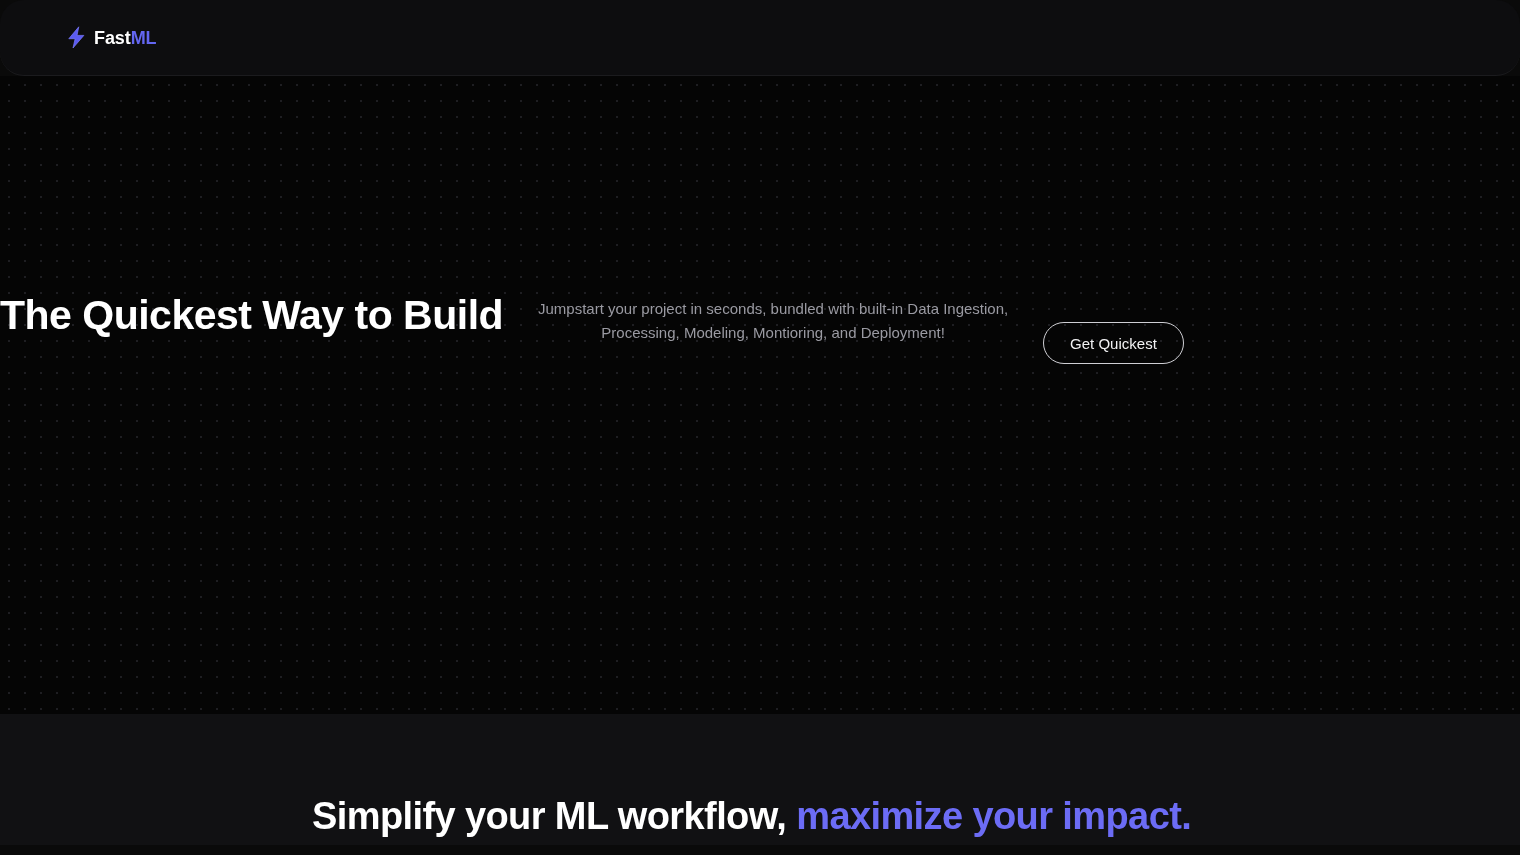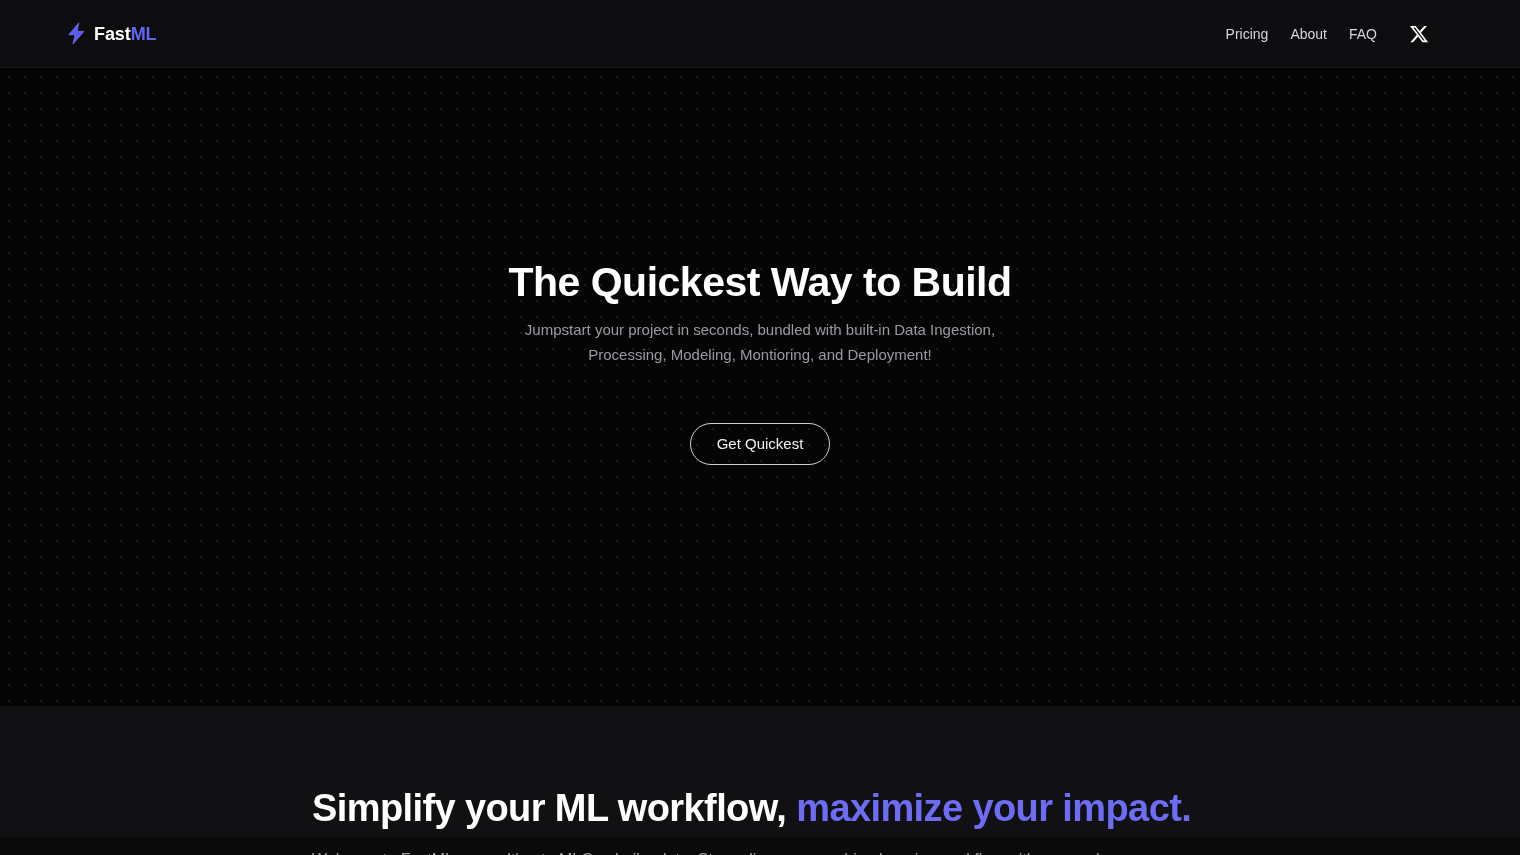--- a/index.html
+++ b/index.html
@@ -21,27 +21,28 @@
     position: relative;
     width: 1520px;
     height: 855px;
     overflow: hidden;
   }
 
   
   .site-header {
     position: relative;
     z-index: 5;
-    height: 68px;
+    height: 76px;
     background: #0d0d0f;
     border-bottom: 1px solid #1b1b1e;
     display: flex;
     align-items: center;
     justify-content: space-between;
-    padding: 0 84px 0 66px;
+    padding: 0 56px 0 66px;
+    border-radius: 24px;
   }
 
   .brand {
     display: flex;
     align-items: center;
     gap: 7px;
     text-decoration: none;
     cursor: pointer;
   }
 
@@ -100,21 +101,21 @@
     background-position: 8px 8px;
     display: flex;
     flex-direction: column;
     align-items: center;
     overflow: hidden;
   }
 
   .hero-inner {
     width: 100%;
     display: flex;
-    flex-direction: column;
+    flex-direction: row;
     align-items: center;
     padding-top: 190px;
   }
 
   .hero-title {
     font-size: 41px;
     font-weight: 700;
     line-height: 1.18;
     text-align: center;
     letter-spacing: -0.5px;
@@ -206,32 +207,20 @@
         <svg class="bolt-icon" viewBox="0 0 24 26" xmlns="http://www.w3.org/2000/svg">
           <path d="M14.6 0.8 L3.2 14.4 L10.4 14.4 L8.0 25.0 L20.4 10.6 L12.6 10.6 Z" fill="#5b5bf0"></path>
           <path d="M14.6 0.8 L3.2 14.4 L10.4 14.4 L8.0 25.0 L20.4 10.6 L12.6 10.6 Z" fill="none" stroke="#7b7bff" stroke-width="0.8"></path>
         </svg>
       </span>
       <span class="brand-text">
         <span class="brand-first">Fast</span><span class="brand-second">ML</span>
       </span>
     </a>
 
-    <nav class="nav">
-      <a class="nav-link" href="#">Pricing</a>
-      <a class="nav-link" href="#">About</a>
-      <a class="nav-link" href="#">FAQ</a>
-      <a class="social-link" href="#">
-        <span>
-          <svg class="x-icon" viewBox="0 0 24 24" xmlns="http://www.w3.org/2000/svg">
-            <path fill="#ffffff" d="M18.244 2.25h3.308l-7.227 8.26 8.502 11.24H16.17l-5.214-6.817L4.99 21.75H1.68l7.73-8.835L1.254 2.25H8.08l4.713 6.231zm-1.161 17.52h1.833L7.084 4.126H5.117z"></path>
-          </svg>
-        </span>
-      </a>
-    </nav>
 
   </header>
 
   <section class="hero">
     <div class="hero-inner">
 
       <h1 class="hero-title">
         <span class="line-1">The Quickest Way to Build</span>
       </h1>
 

